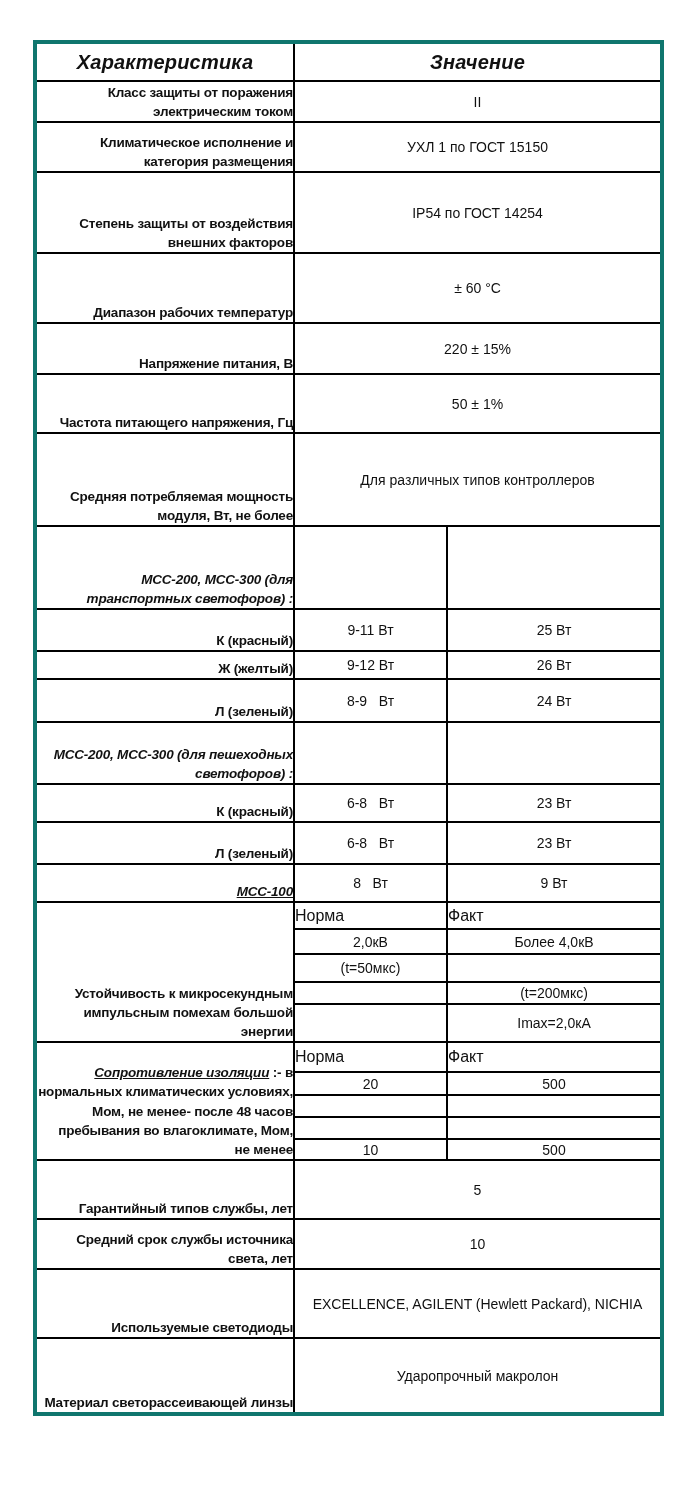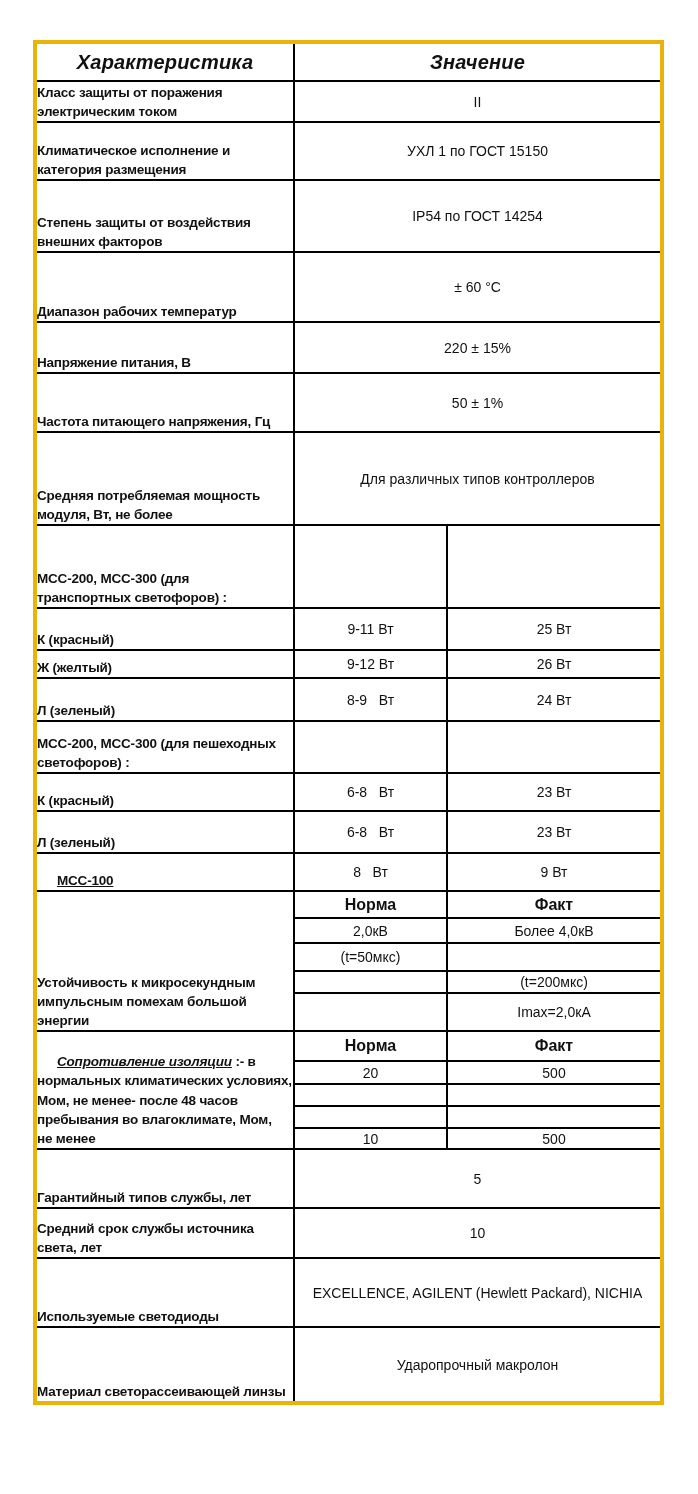--- a/index.html
+++ b/index.html
@@ -3,39 +3,39 @@
 <meta charset="utf-8">
 <style>
   html, body { margin:0; padding:0; background:#ffffff; }
   .page {
     position:relative; width:698px; height:1494px; background:#ffffff;
     font-family:"Liberation Sans", sans-serif; color:#111111;
   }
   table.specs {
     position:absolute; left:33px; top:40px; width:627px;
     border-collapse:collapse; table-layout:fixed;
-    border:4px solid #eab308;
+    border:4px solid #0f766e;
   }
   table.specs td { border:2.5px solid #000000; padding:0; overflow:hidden; }
   td.hdr {
     font-size:20px; font-weight:bold; font-style:italic;
     text-align:center; vertical-align:middle; letter-spacing:0.2px;
   }
   td.lab {
-    font-size:13.5px; font-weight:bold; text-align:left; vertical-align:bottom;
+    font-size:13.5px; font-weight:bold; text-align:right; vertical-align:bottom;
     padding:1px 3px 2px 4px; line-height:1.42; letter-spacing:-0.2px;
     white-space:pre-line;
   }
-  td.lab.it { }
+  td.lab.it { font-style:italic; }
   td.val {
     font-size:14px; font-weight:normal; text-align:center; vertical-align:middle;
     white-space:pre-wrap; padding:0 2px;
   }
   td.subhdr {
-    font-size:16px; font-weight:bold; text-align:center; vertical-align:middle;margin-left:14px;
+    font-size:16px; font-weight:normal; vertical-align:middle;margin-left:14px;
   }
   .un { text-decoration:underline;padding-left:20px; }
   .it-span { font-style:italic; }
 </style>
 </head>
 <body>
 
 <div class="page">
   <table class="specs">
     <colgroup>
@@ -49,27 +49,27 @@
       <td class="hdr">Характеристика</td>
       <td class="hdr" colspan="2">Значение</td>
     </tr>
 
     <tr style="height:41px">
       <td class="lab">Класс защиты от поражения
 электрическим током</td>
       <td class="val" colspan="2">II</td>
     </tr>
 
-    <tr style="height:58px">
+    <tr style="height:50px">
       <td class="lab">Климатическое исполнение и
 категория размещения</td>
       <td class="val" colspan="2">УХЛ 1 по ГОСТ 15150</td>
     </tr>
 
-    <tr style="height:72px">
+    <tr style="height:81px">
       <td class="lab">Степень защиты от воздействия
 внешних факторов</td>
       <td class="val" colspan="2">IP54 по ГОСТ 14254</td>
     </tr>
 
     <tr style="height:70px">
       <td class="lab">Диапазон рабочих температур</td>
       <td class="val" colspan="2">± 60 °C</td>
     </tr>
 
@@ -107,21 +107,21 @@
       <td class="val">9-12 Вт</td>
       <td class="val">26 Вт</td>
     </tr>
 
     <tr style="height:43px">
       <td class="lab">Л (зеленый)</td>
       <td class="val">8-9   Вт</td>
       <td class="val">24 Вт</td>
     </tr>
 
-    <tr style="height:52px">
+    <tr style="height:62px">
       <td class="lab it">МСС-200, МСС-300 (для пешеходных
 светофоров) :</td>
       <td class="val"></td>
       <td class="val"></td>
     </tr>
 
     <tr style="height:38px">
       <td class="lab">К (красный)</td>
       <td class="val">6-8   Вт</td>
       <td class="val">23 Вт</td>

